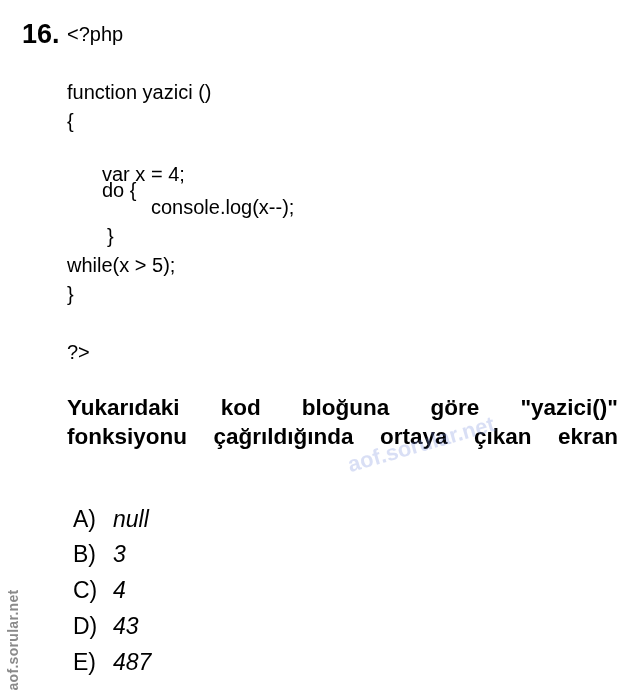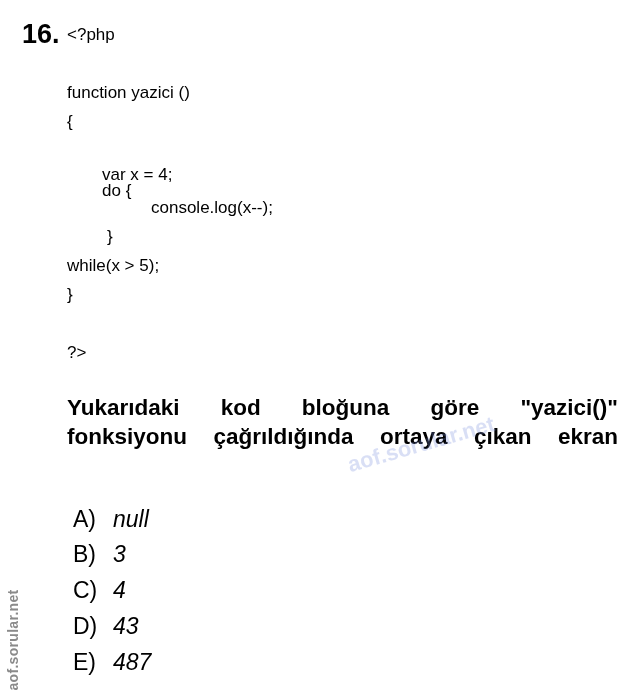--- a/index.html
+++ b/index.html
@@ -18,21 +18,21 @@
     .q-number {
       position: absolute;
       left: 22px;
       top: 20px;
       font-size: 27px;
       font-weight: bold;
       line-height: 29px;
     }
     .code-line {
       position: absolute;
-      font-size: 17px;
+      font-size: 20px;
       line-height: 29px;
       white-space: pre;
     }
     .question-text {
       position: absolute;
       left: 67px;
       top: 393px;
       width: 551px;
       font-size: 22.5px;
       font-weight: bold;

